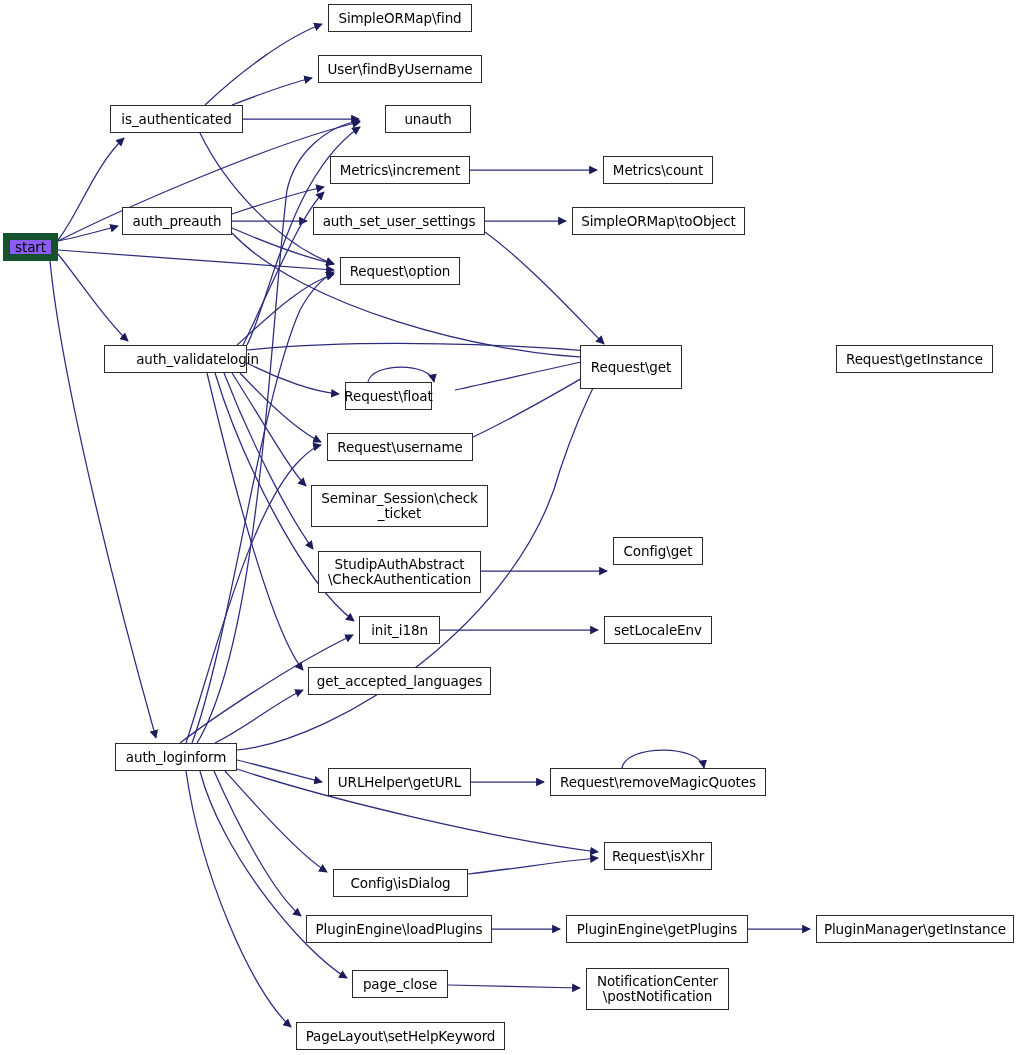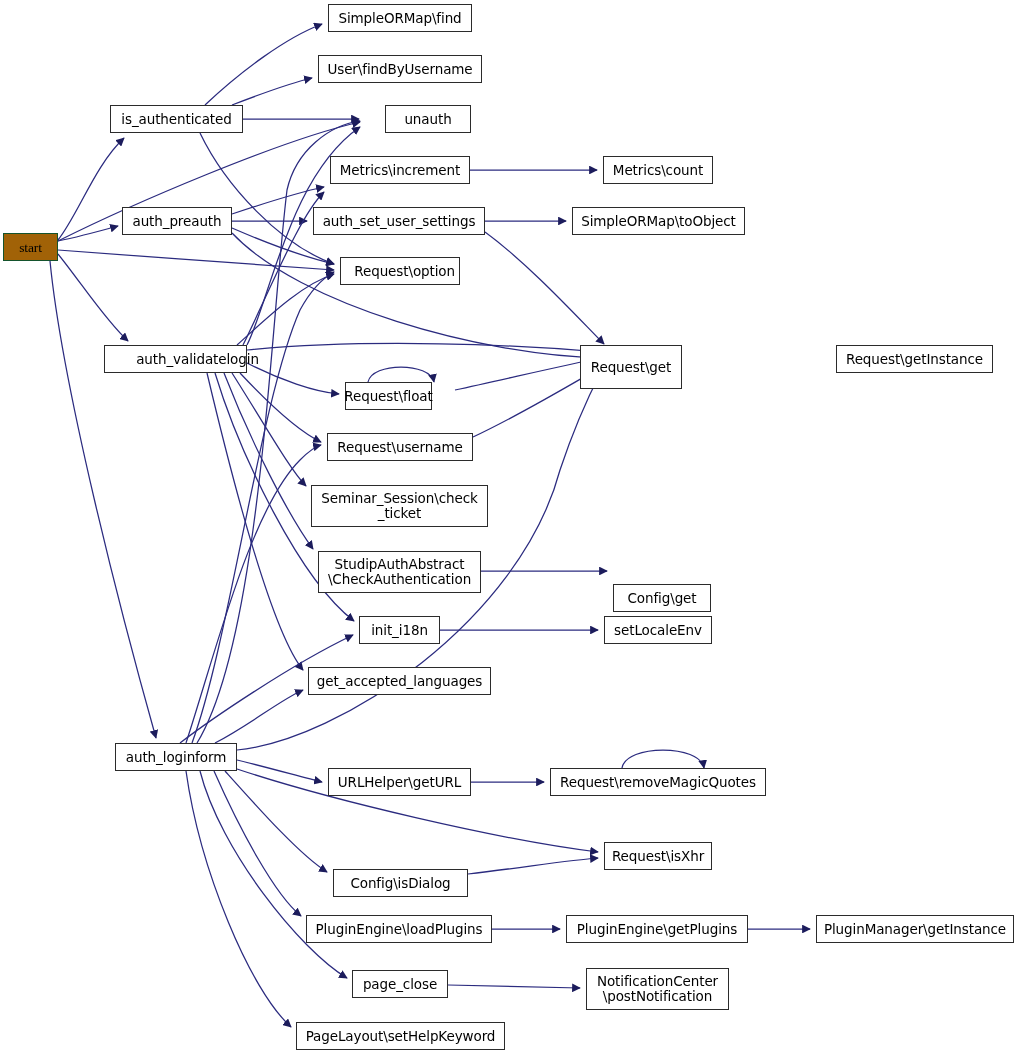--- a/index.html
+++ b/index.html
@@ -45,23 +45,22 @@
     align-items: center;
     justify-content: center;
     text-align: center;
     font-size: 13.5px;
     line-height: 15px;
     letter-spacing: -0.1px;
     white-space: pre-line;
     z-index: 5;
   }
   .node.root-node {
-    background: #a16207;
-    border: 1px solid #14532d;
-    font-family: Liberation Serif, serif;
+    background: #8b5cf6;
+    border: 7px solid #14532d;
   }
   .node .node-label {
     display: block;
     padding: 0 4px;
   }
 </style>
 </head>
 <body>
 
 <div id="graph-root">
@@ -130,30 +129,30 @@
       <div class="node" style="left: 122px; top: 207px; width: 110px; height: 28px;"><span class="node-label">auth_preauth</span></div>
       <div class="node" style="left: 104px; top: 345px; width: 143px; height: 28px; padding-left: 44px;"><span class="node-label">auth_validatelogin</span></div>
       <div class="node" style="left: 115px; top: 743px; width: 122px; height: 28px;"><span class="node-label">auth_loginform</span></div>
       <div class="node" style="left: 328px; top: 4px; width: 144px; height: 28px;"><span class="node-label">SimpleORMap\find</span></div>
       <div class="node" style="left: 318px; top: 55px; width: 164px; height: 28px;"><span class="node-label">User\findByUsername</span></div>
       <div class="node" style="left: 365px; top: 105px; width: 86px; height: 28px; margin-left: 20px;"><span class="node-label">unauth</span></div>
       <div class="node" style="left: 330px; top: 156px; width: 140px; height: 28px;"><span class="node-label">Metrics\increment</span></div>
       <div class="node" style="left: 603px; top: 156px; width: 110px; height: 28px;"><span class="node-label">Metrics\count</span></div>
       <div class="node" style="left: 313px; top: 207px; width: 172px; height: 28px;"><span class="node-label">auth_set_user_settings</span></div>
       <div class="node" style="left: 572px; top: 207px; width: 173px; height: 28px;"><span class="node-label">SimpleORMap\toObject</span></div>
-      <div class="node" style="left: 340px; top: 257px; width: 120px; height: 28px; justify-content: flex-end;"><span class="node-label">Request\option</span></div>
+      <div class="node" style="left: 340px; top: 257px; width: 120px; height: 28px;"><span class="node-label">Request\option</span></div>
       <div class="node" style="left: 580px; top: 345px; width: 102px; height: 44px;"><span class="node-label">Request\get</span></div>
       <div class="node" style="left: 836px; top: 345px; width: 157px; height: 28px;"><span class="node-label">Request\getInstance</span></div>
       <div class="node" style="left: 345px; top: 382px; width: 87px; height: 28px;"><span class="node-label">Request\float</span></div>
       <div class="node" style="left: 327px; top: 433px; width: 146px; height: 28px;"><span class="node-label">Request\username</span></div>
       <div class="node" style="left: 311px; top: 485px; width: 177px; height: 42px;"><span class="node-label">Seminar_Session\check
 _ticket</span></div>
       <div class="node" style="left: 318px; top: 551px; width: 163px; height: 42px;"><span class="node-label">StudipAuthAbstract
 \CheckAuthentication</span></div>
-      <div class="node" style="left: 613px; top: 584px; width: 98px; height: 28px;"><span class="node-label">Config\get</span></div>
+      <div class="node" style="left: 613px; top: 537px; width: 90px; height: 28px;"><span class="node-label">Config\get</span></div>
       <div class="node" style="left: 359px; top: 616px; width: 81px; height: 28px;"><span class="node-label">init_i18n</span></div>
       <div class="node" style="left: 604px; top: 616px; width: 108px; height: 28px; justify-content: center;"><span class="node-label">setLocaleEnv</span></div>
       <div class="node" style="left: 308px; top: 667px; width: 183px; height: 28px;"><span class="node-label">get_accepted_languages</span></div>
       <div class="node" style="left: 328px; top: 768px; width: 143px; height: 28px;"><span class="node-label">URLHelper\getURL</span></div>
       <div class="node" style="left: 550px; top: 768px; width: 216px; height: 28px;"><span class="node-label">Request\removeMagicQuotes</span></div>
       <div class="node" style="left: 604px; top: 842px; width: 108px; height: 28px;"><span class="node-label">Request\isXhr</span></div>
       <div class="node" style="left: 333px; top: 869px; width: 135px; height: 28px;"><span class="node-label">Config\isDialog</span></div>
       <div class="node" style="left: 306px; top: 915px; width: 186px; height: 28px;"><span class="node-label">PluginEngine\loadPlugins</span></div>
       <div class="node" style="left: 566px; top: 915px; width: 182px; height: 28px;"><span class="node-label">PluginEngine\getPlugins</span></div>
       <div class="node" style="left: 816px; top: 915px; width: 198px; height: 28px;"><span class="node-label">PluginManager\getInstance</span></div>

